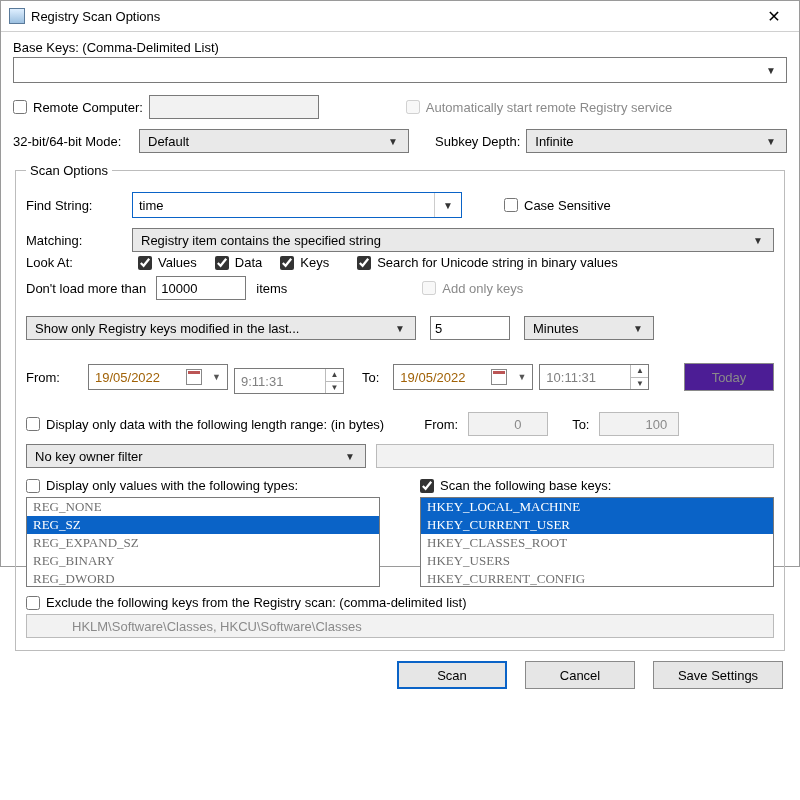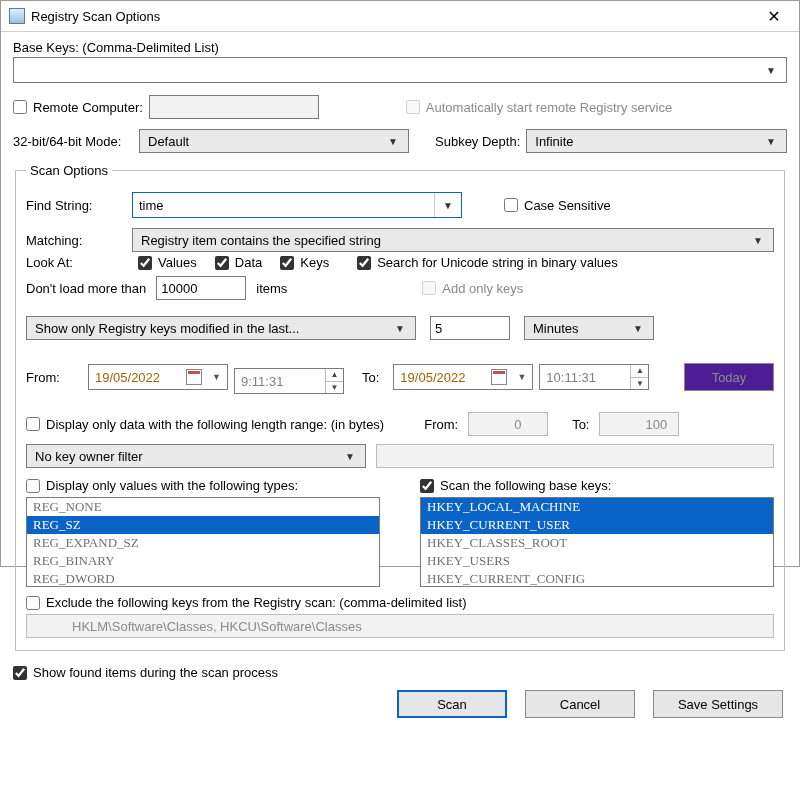--- a/index.html
+++ b/index.html
@@ -360,26 +360,20 @@
       <div class="row" style="margin-top:8px;">
         <label class="chk">
           <input type="checkbox" style="">
           <span>Exclude the following keys from the Registry scan: (comma-delimited list)</span>
         </label>
       </div>
       <input type="text" class="textbox disabled-text" style="width: 100%; margin-top: 4px; background: rgb(242, 242, 242); border-color: rgb(187, 187, 187); color: rgb(138, 138, 138);" disabled="" value="HKLM\Software\Classes, HKCU\Software\Classes">
 
     </fieldset>
 
-    <div class="row" style="margin-top:14px;">
-      <label class="chk">
-        <input type="checkbox" checked="" style="">
-        <span>Show found items during the scan process</span>
-      </label>
-    </div>
 
     <div style="flex:1"></div>
 
     <div class="footer-btns">
       <div class="btn primary">Scan</div>
       <div class="btn">Cancel</div>
       <div class="btn" style="min-width:130px;">Save Settings</div>
     </div>
 
   </div>

